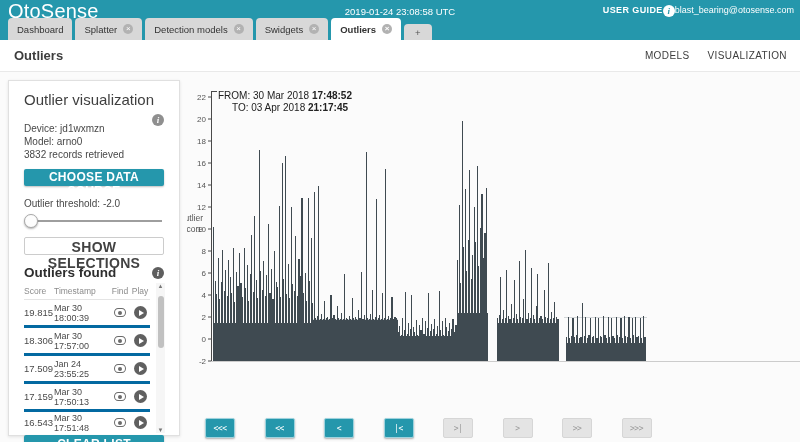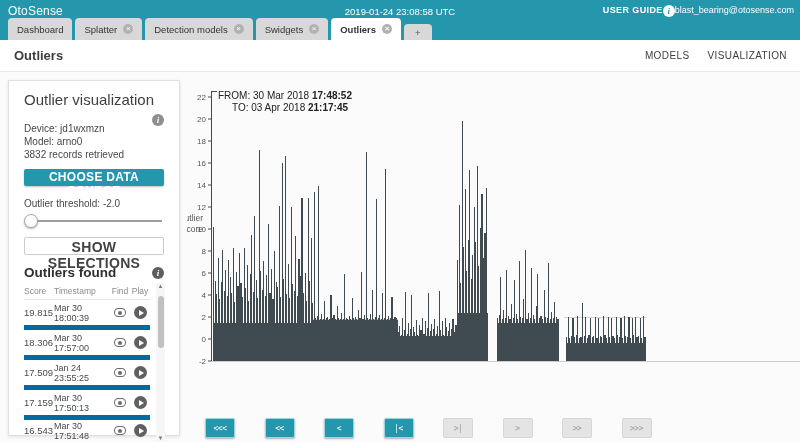--- a/index.html
+++ b/index.html
@@ -2,21 +2,21 @@
 <html><head>
 <meta charset="utf-8">
 <style>
   html,body{margin:0;padding:0}
   body{width:800px;height:442px;position:relative;overflow:hidden;background:#fbfbfb;
        font-family:"Liberation Sans",sans-serif;-webkit-font-smoothing:antialiased}
 
   
   .topbar{position:absolute;top:0;left:0;width:800px;height:22px;background:#2597ac;color:#fff;
           display:flex;align-items:center;z-index:5}
-  .brand{font-size:12px;font-weight:500;margin-left:8px;letter-spacing:.2px;line-height:22px}
+  .brand{font-size:20px;font-weight:500;margin-left:8px;letter-spacing:.2px;line-height:22px}
   .timestamp{position:absolute;left:0;right:0;text-align:center;font-size:9.5px;pointer-events:none}
   .topright{margin-left:auto;display:flex;margin-right:6px}
   .userguide{font-size:9px;font-weight:700;letter-spacing:.4px}
   .acct{font-size:9px}
   .ii{border-radius:50%;display:inline-flex;align-items:center;justify-content:center;
       font-family:"Liberation Serif",serif;font-style:italic;font-weight:700}
   .ii.w{width:12px;height:12px;background:#fff;color:#2597ac;font-size:9px}
   .ii.g{width:12px;height:12px;background:#8f8f8f;color:#fff;font-size:9px}
   .ii.d{width:12px;height:12px;background:#5e5e5e;color:#fff;font-size:9px}
 
@@ -52,21 +52,21 @@
   .slider{position:relative;height:14px;margin-top:5px}
   .slider .track{position:absolute;top:6px;left:2px;right:2px;height:2px;background:#9e9e9e}
   .slider .handle{position:absolute;top:0;left:0;width:12px;height:12px;border-radius:50%;
                   background:#fdfdfd;border:1px solid #a8a8a8;box-shadow:0 1px 2px rgba(0,0,0,.3)}
   .btn-white{height:18px;background:#fff;border:1px solid #ccc;color:#424242;font-size:14px;
              font-weight:700;margin-top:9px}
   .found-row{display:flex;justify-content:space-between;align-items:center;margin-top:10px}
   .found-title{font-size:13.5px;font-weight:700;color:#2e2e2e}
 
   .list{position:relative;margin-top:3px}
-  .trow{display:flex;align-items:center;height:25px;border-bottom:5px solid #0369a1;margin-right:14px}
+  .trow{display:flex;align-items:center;height:25px;border-bottom:3px solid #0369a1;margin-right:14px}
   .thead{height:16px;border-bottom:1px solid #e4e4e4}
   .thead .c{font-size:8.5px;color:#8b8b8b}
   .c1{width:30px;font-size:9.5px;color:#4a4a4a}
   .c2{width:56px;font-size:9px;color:#4a4a4a}
   .c3,.c4{width:20px;display:flex;justify-content:center}
   .trow:last-of-type{height:21px;border-bottom:none;overflow:hidden}
 
   .eye{width:12px;height:9px;border:1px solid #6b6b6b;border-radius:70% 70% 70% 70%/100% 100% 100% 100%;
        position:relative;box-sizing:border-box}
   .eye::after{content:"";position:absolute;left:3px;top:1.5px;width:4px;height:4px;border-radius:50%;

